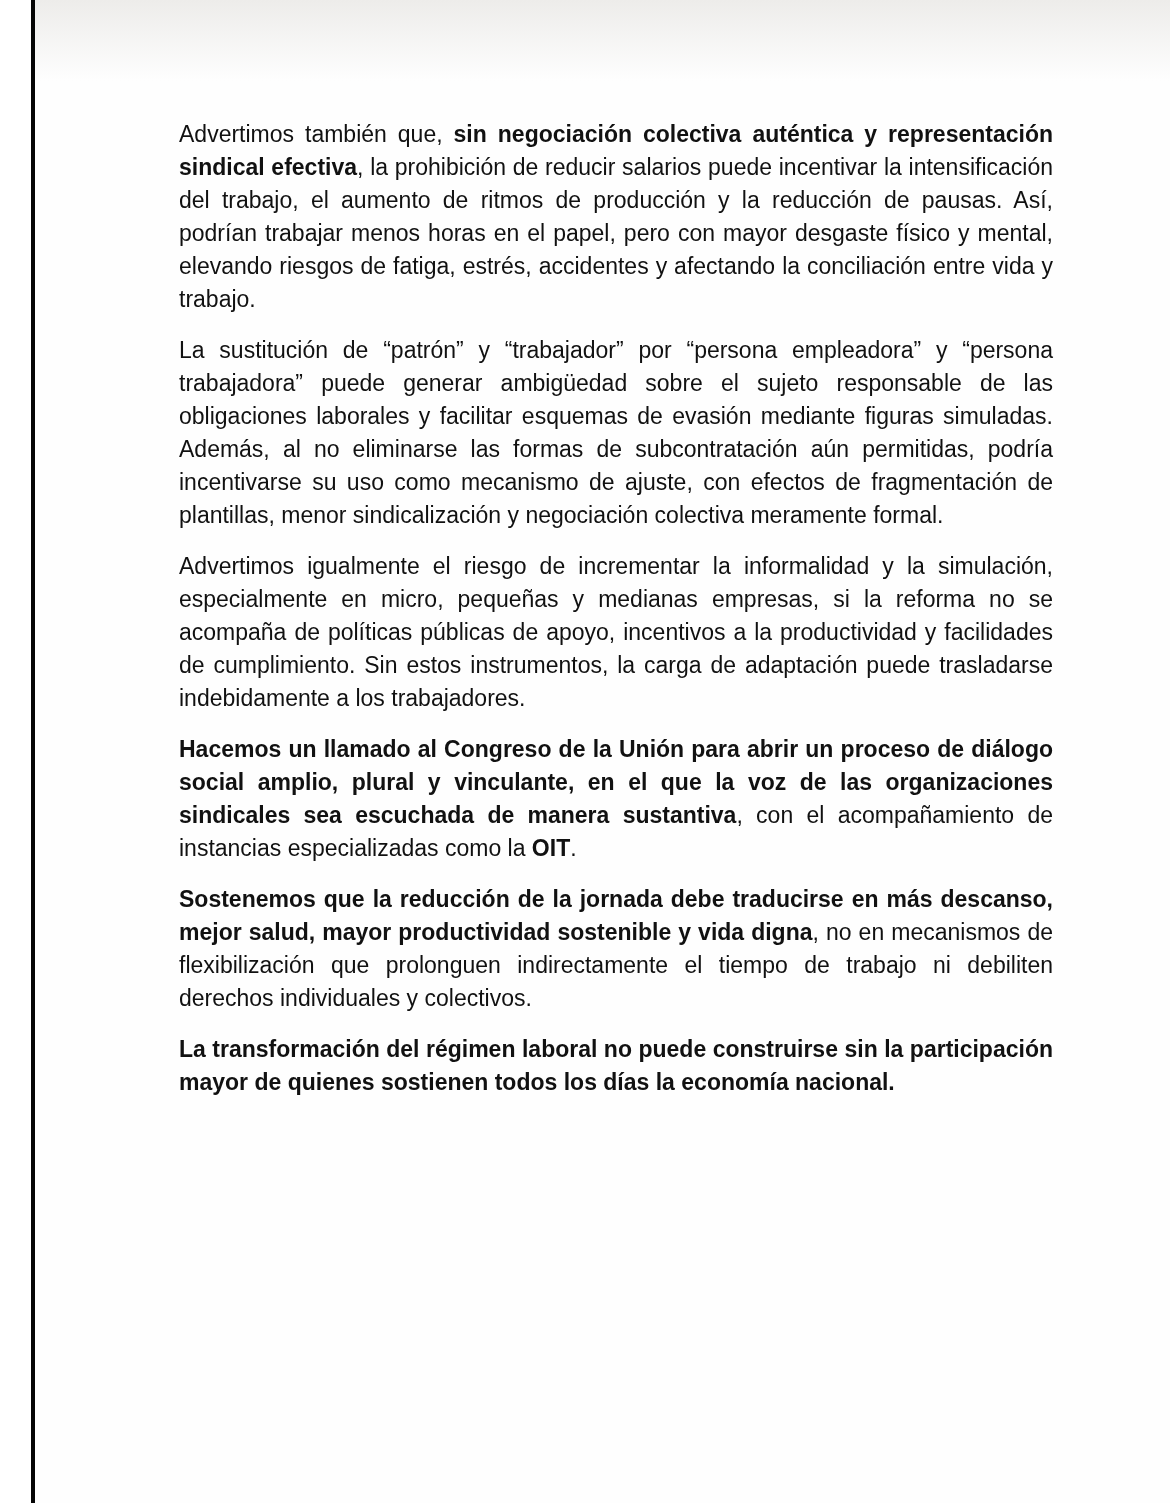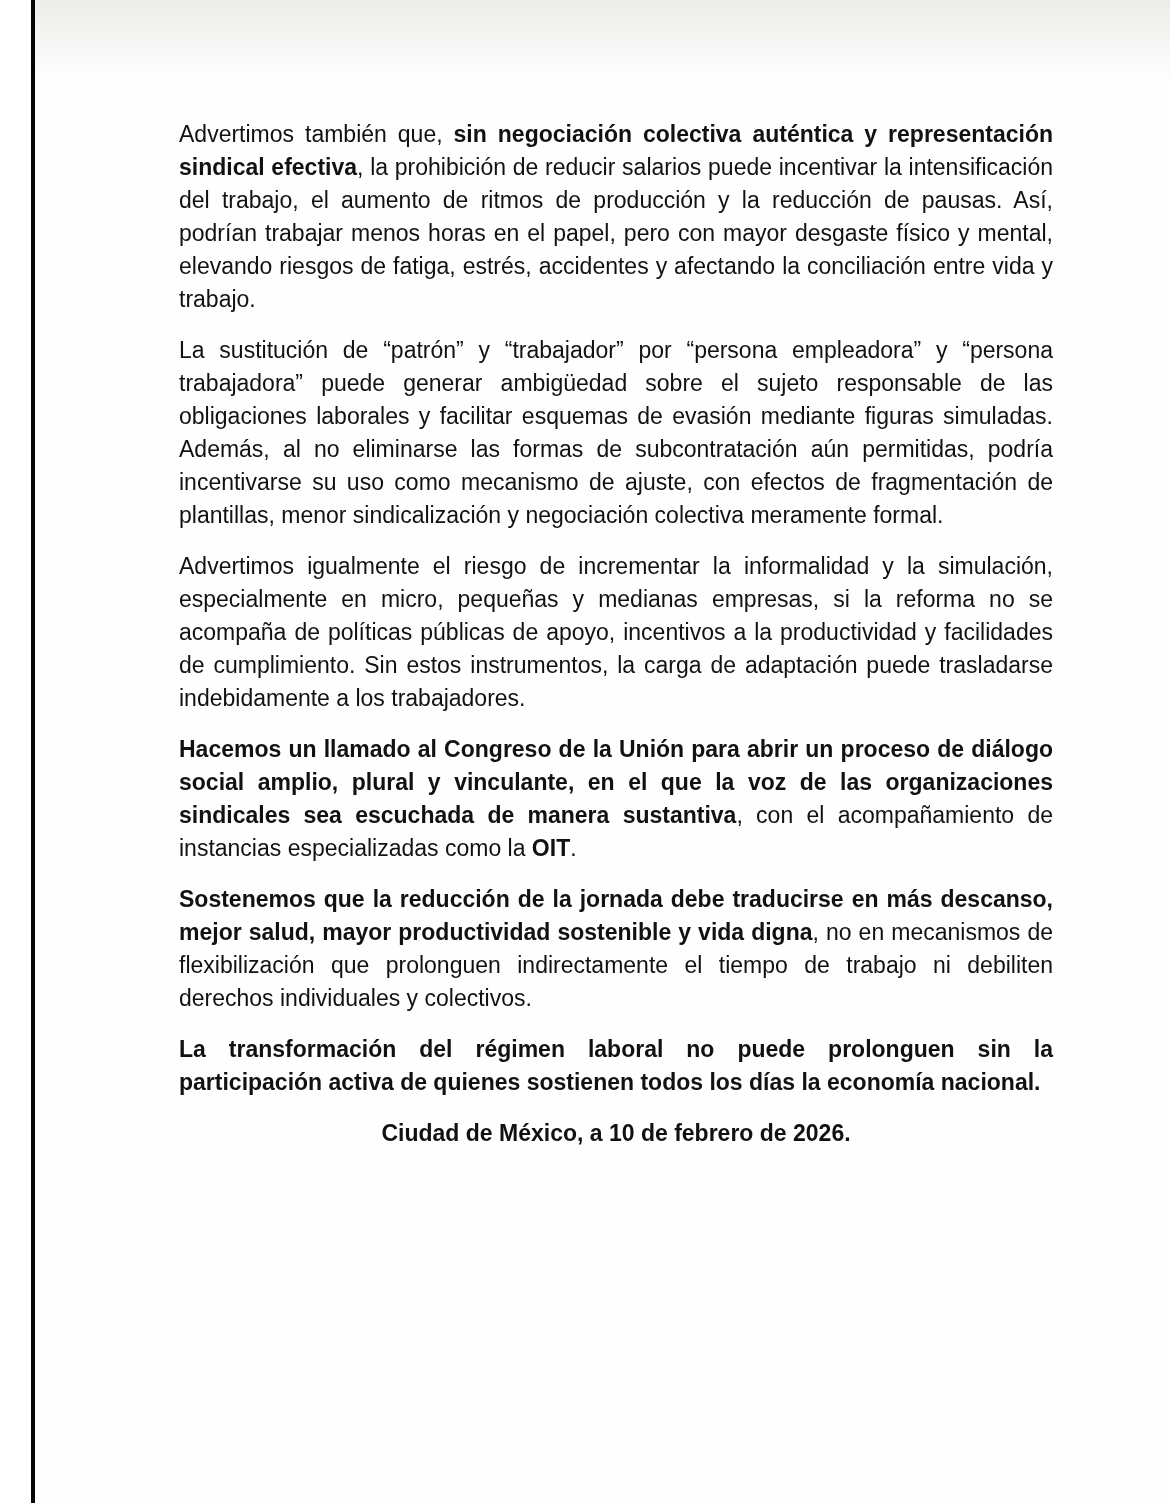--- a/index.html
+++ b/index.html
@@ -61,16 +61,15 @@
 <div class="viewport">
   <div class="top-shade"></div>
   <div class="edge edge-left"></div>
   <div class="edge edge-right"></div>
   <div class="doc">
       <p><span>Advertimos también que, </span><span class="b">sin negociación colectiva auténtica y representación sindical efectiva</span><span>, la prohibición de reducir salarios puede incentivar la intensificación del trabajo, el aumento de ritmos de producción y la reducción de pausas. Así, podrían trabajar menos horas en el papel, pero con mayor desgaste físico y mental, elevando riesgos de fatiga, estrés, accidentes y afectando la conciliación entre vida y trabajo.</span></p>
       <p><span>La sustitución de “patrón” y “trabajador” por “persona empleadora” y “persona trabajadora” puede generar ambigüedad sobre el sujeto responsable de las obligaciones laborales y facilitar esquemas de evasión mediante figuras simuladas. Además, al no eliminarse las formas de subcontratación aún permitidas, podría incentivarse su uso como mecanismo de ajuste, con efectos de fragmentación de plantillas, menor sindicalización y negociación colectiva meramente formal.</span></p>
       <p><span>Advertimos igualmente el riesgo de incrementar la informalidad y la simulación, especialmente en micro, pequeñas y medianas empresas, si la reforma no se acompaña de políticas públicas de apoyo, incentivos a la productividad y facilidades de cumplimiento. Sin estos instrumentos, la carga de adaptación puede trasladarse indebidamente a los trabajadores.</span></p>
       <p><span class="b">Hacemos un llamado al Congreso de la Unión para abrir un proceso de diálogo social amplio, plural y vinculante, en el que la voz de las organizaciones sindicales sea escuchada de manera sustantiva</span><span>, con el acompañamiento de instancias especializadas como la </span><span class="b">OIT</span><span>.</span></p>
       <p><span class="b">Sostenemos que la reducción de la jornada debe traducirse en más descanso, mejor salud, mayor productividad sostenible y vida digna</span><span>, no en mecanismos de flexibilización que prolonguen indirectamente el tiempo de trabajo ni debiliten derechos individuales y colectivos.</span></p>
-      <p><span class="b">La transformación del régimen laboral no puede prolonguen sin la participación activa de quienes sostienen todos los días la economía nacional.</span></p>
-      <p class="center"><span class="b">Ciudad de México, a 10 de febrero de 2026.</span></p>
+      <p><span class="b">La transformación del régimen laboral no puede construirse sin la participación mayor de quienes sostienen todos los días la economía nacional.</span></p>
     </div>
 </div>
 
 </body></html>

